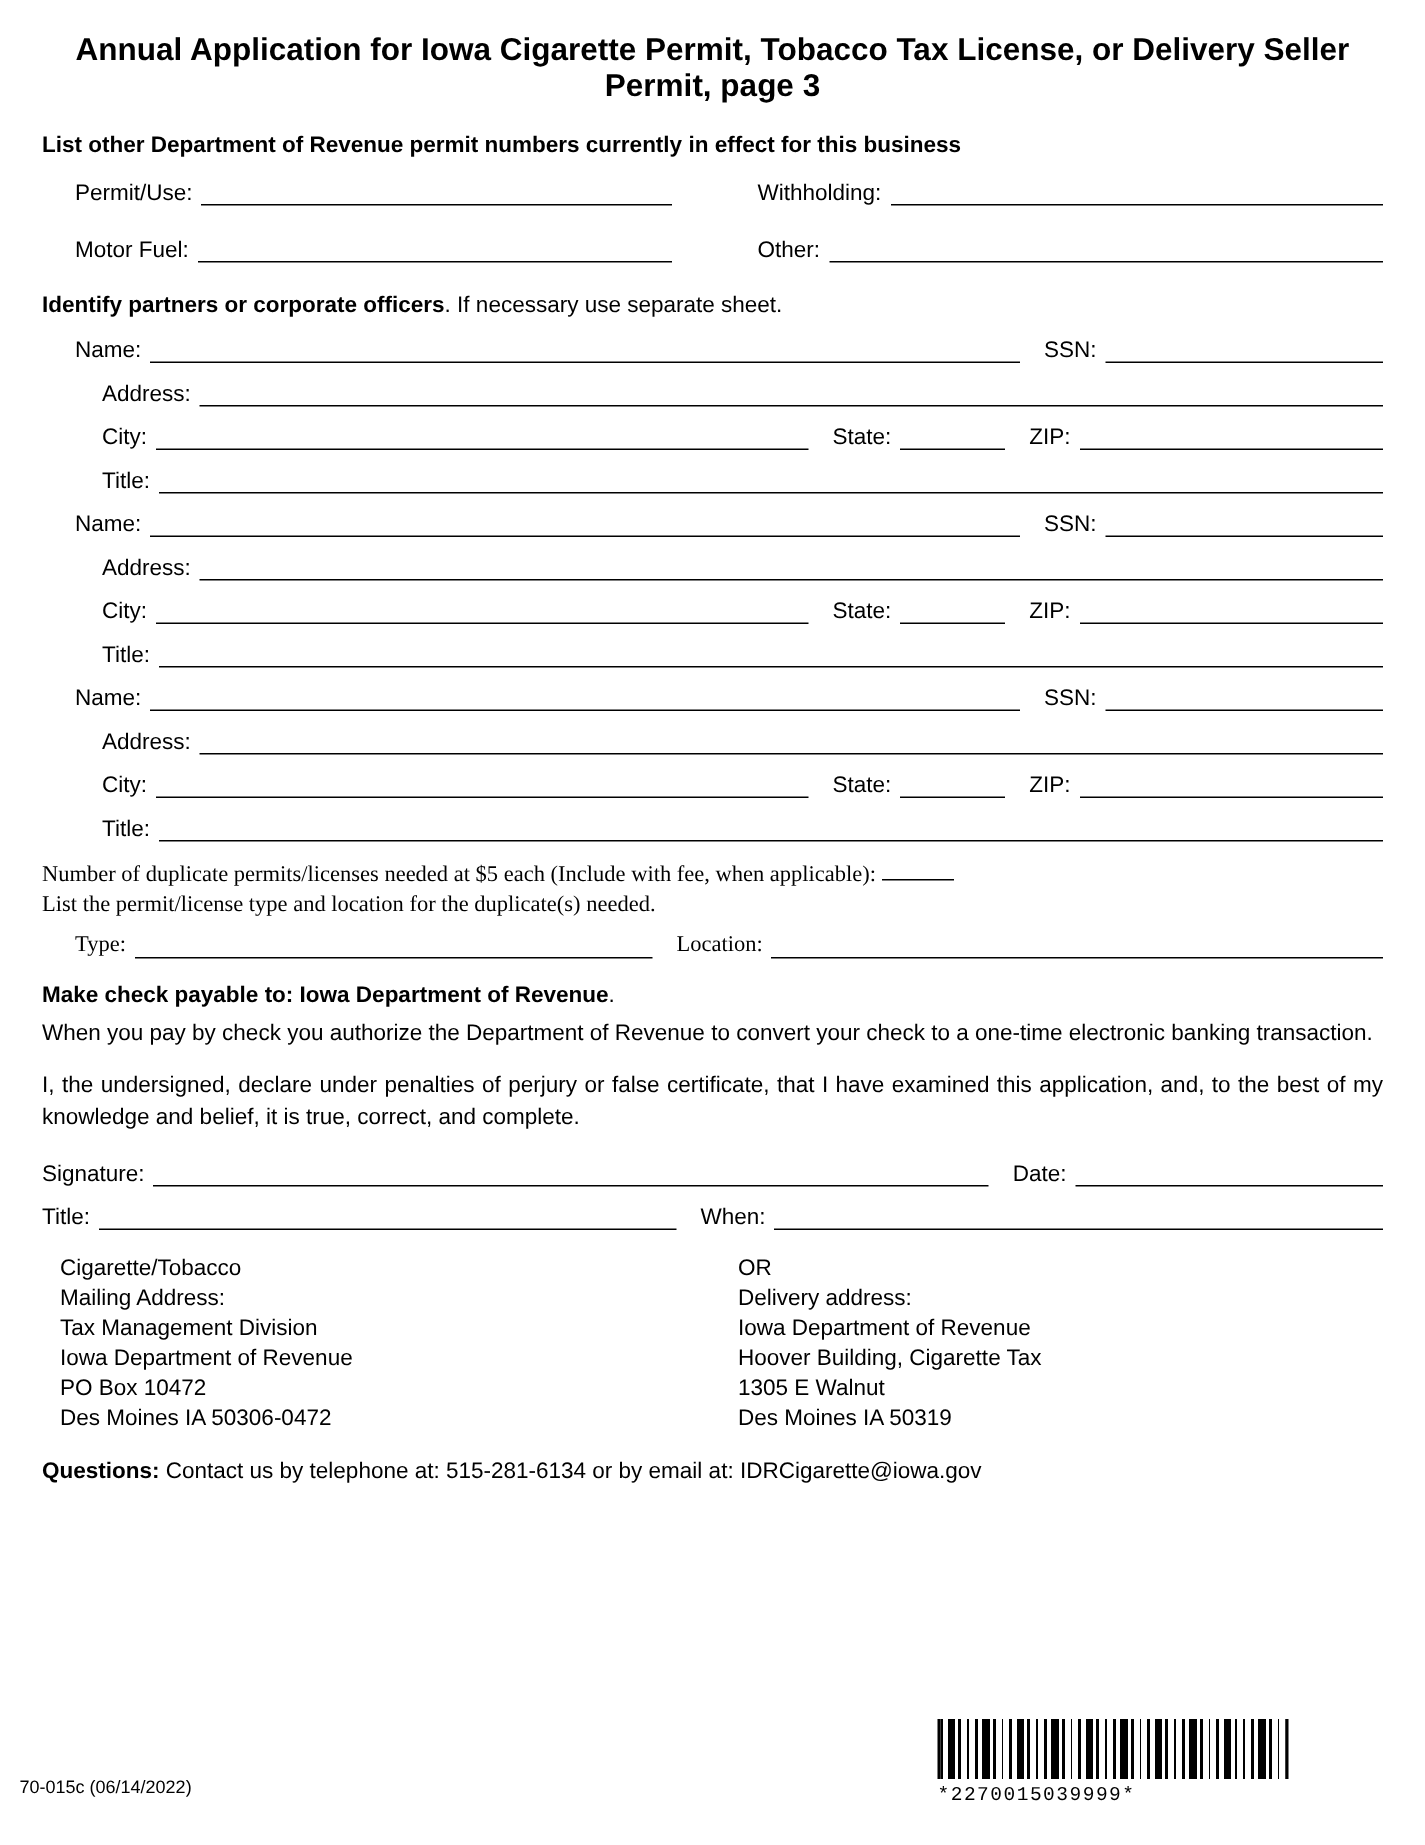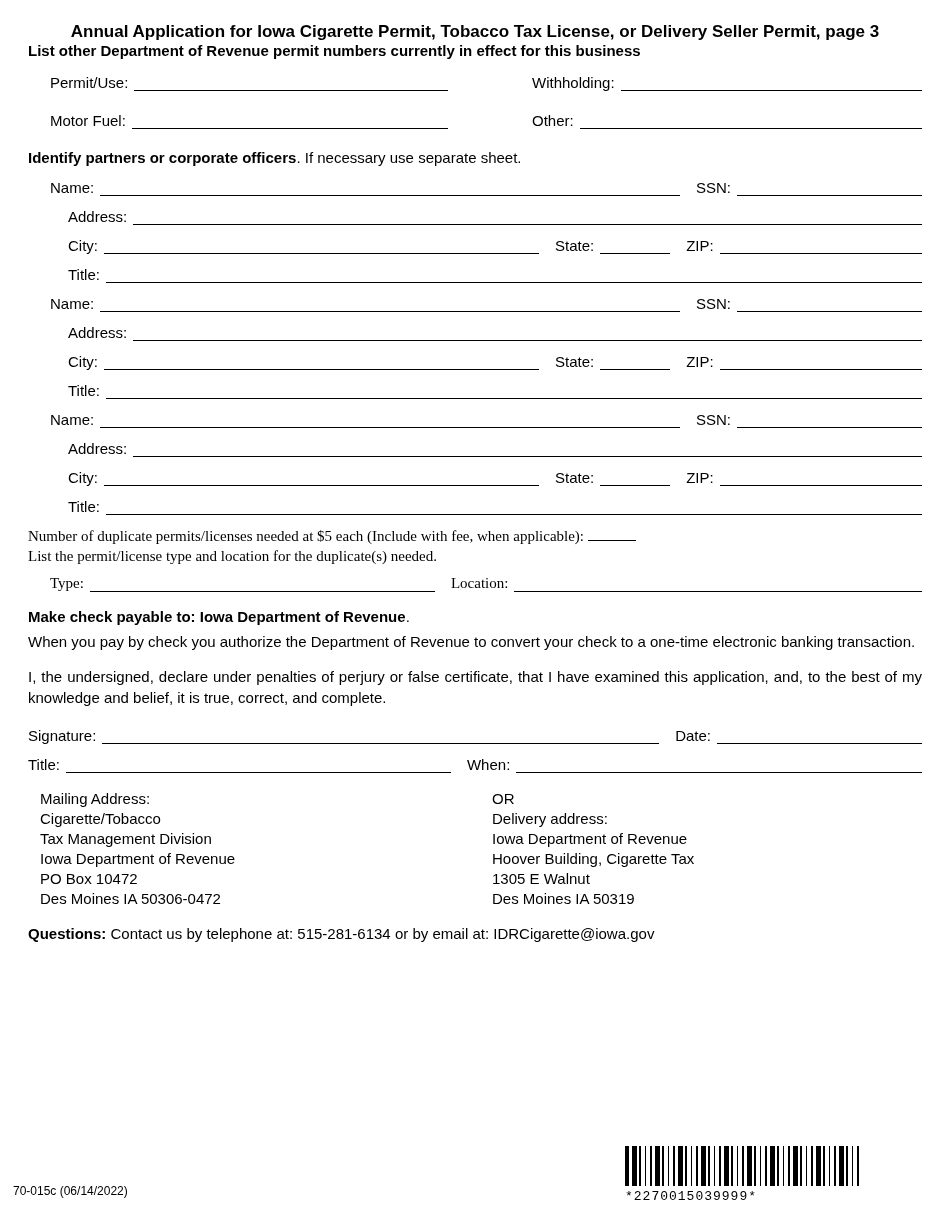--- a/index.html
+++ b/index.html
@@ -4,32 +4,32 @@
 <style>
   html, body { margin: 0; padding: 0; background: #fff; }
   body {
     width: 950px; height: 1230px;
     font-family: "Liberation Sans", sans-serif;
     font-size: 15px; color: #000;
     position: relative;
   }
   .page { padding: 14px 28px; box-sizing: border-box; height: 100%; position: relative; }
   .b { font-weight: bold; }
-  .title { text-align: center; font-weight: bold; font-size: 17px; margin: 8px 0 0 0; }
+  .title { text-align: center; font-weight: bold; font-size: 21px; margin: 8px 0 18px 0; }
   .sect-head { font-weight: bold; margin-bottom: 14px; }
   .frow { display: flex; align-items: flex-end; margin-bottom: 11px; }
   .lbl { white-space: nowrap; }
   .blank { border-bottom: 1px solid #000; height: 17px; margin-left: 6px; display: inline-block; }
   .grow { flex: 1; }
   .gap { margin-left: 16px; }
   .indent1 { padding-left: 22px; }
   .indent2 { padding-left: 40px; }
   .permits-row { margin-bottom: 20px; }
   .half-left { display: flex; align-items: flex-end; width: 420px; box-sizing: border-box; padding-left: 22px; }
-  .half-right { display: flex; align-items: flex-end; flex: 1; margin-left: 84px; }
+  .half-right { display: flex; align-items: flex-end; flex: 1; margin-left: 57px; }
   .officers-head { margin: 4px 0 12px 0; }
   .w-ssn { width: 185px; }
   .w-city { width: 435px; }
   .w-state { width: 70px; }
   .w-type { width: 345px; }
   .w-date { width: 205px; }
   .w-title { width: 385px; }
   .w-short { width: 48px; margin-left: 4px; height: 14px; }
   .dup-line { line-height: 20px; }
   .dup-sect { margin-top: 6px; font-family: Liberation Serif, serif; }
@@ -198,22 +198,22 @@
   <div class="frow">
     <span class="lbl">Title:</span>
     <span class="blank w-title"></span>
     <span class="lbl gap">When:</span>
     <span class="blank grow"></span>
   </div>
 
 
   <div class="addr-cols">
     <div class="addr-left">
+      <div class="addr-line">Cigarette/Tobacco</div>
       <div class="addr-line">Mailing Address:</div>
-      <div class="addr-line">Cigarette/Tobacco</div>
       <div class="addr-line">Tax Management Division</div>
       <div class="addr-line">Iowa Department of Revenue</div>
       <div class="addr-line">PO Box 10472</div>
       <div class="addr-line">Des Moines IA 50306-0472</div>
     </div>
     <div class="addr-right">
       <div class="addr-line">OR</div>
       <div class="addr-line">Delivery address:</div>
       <div class="addr-line">Iowa Department of Revenue</div>
       <div class="addr-line">Hoover Building, Cigarette Tax</div>

